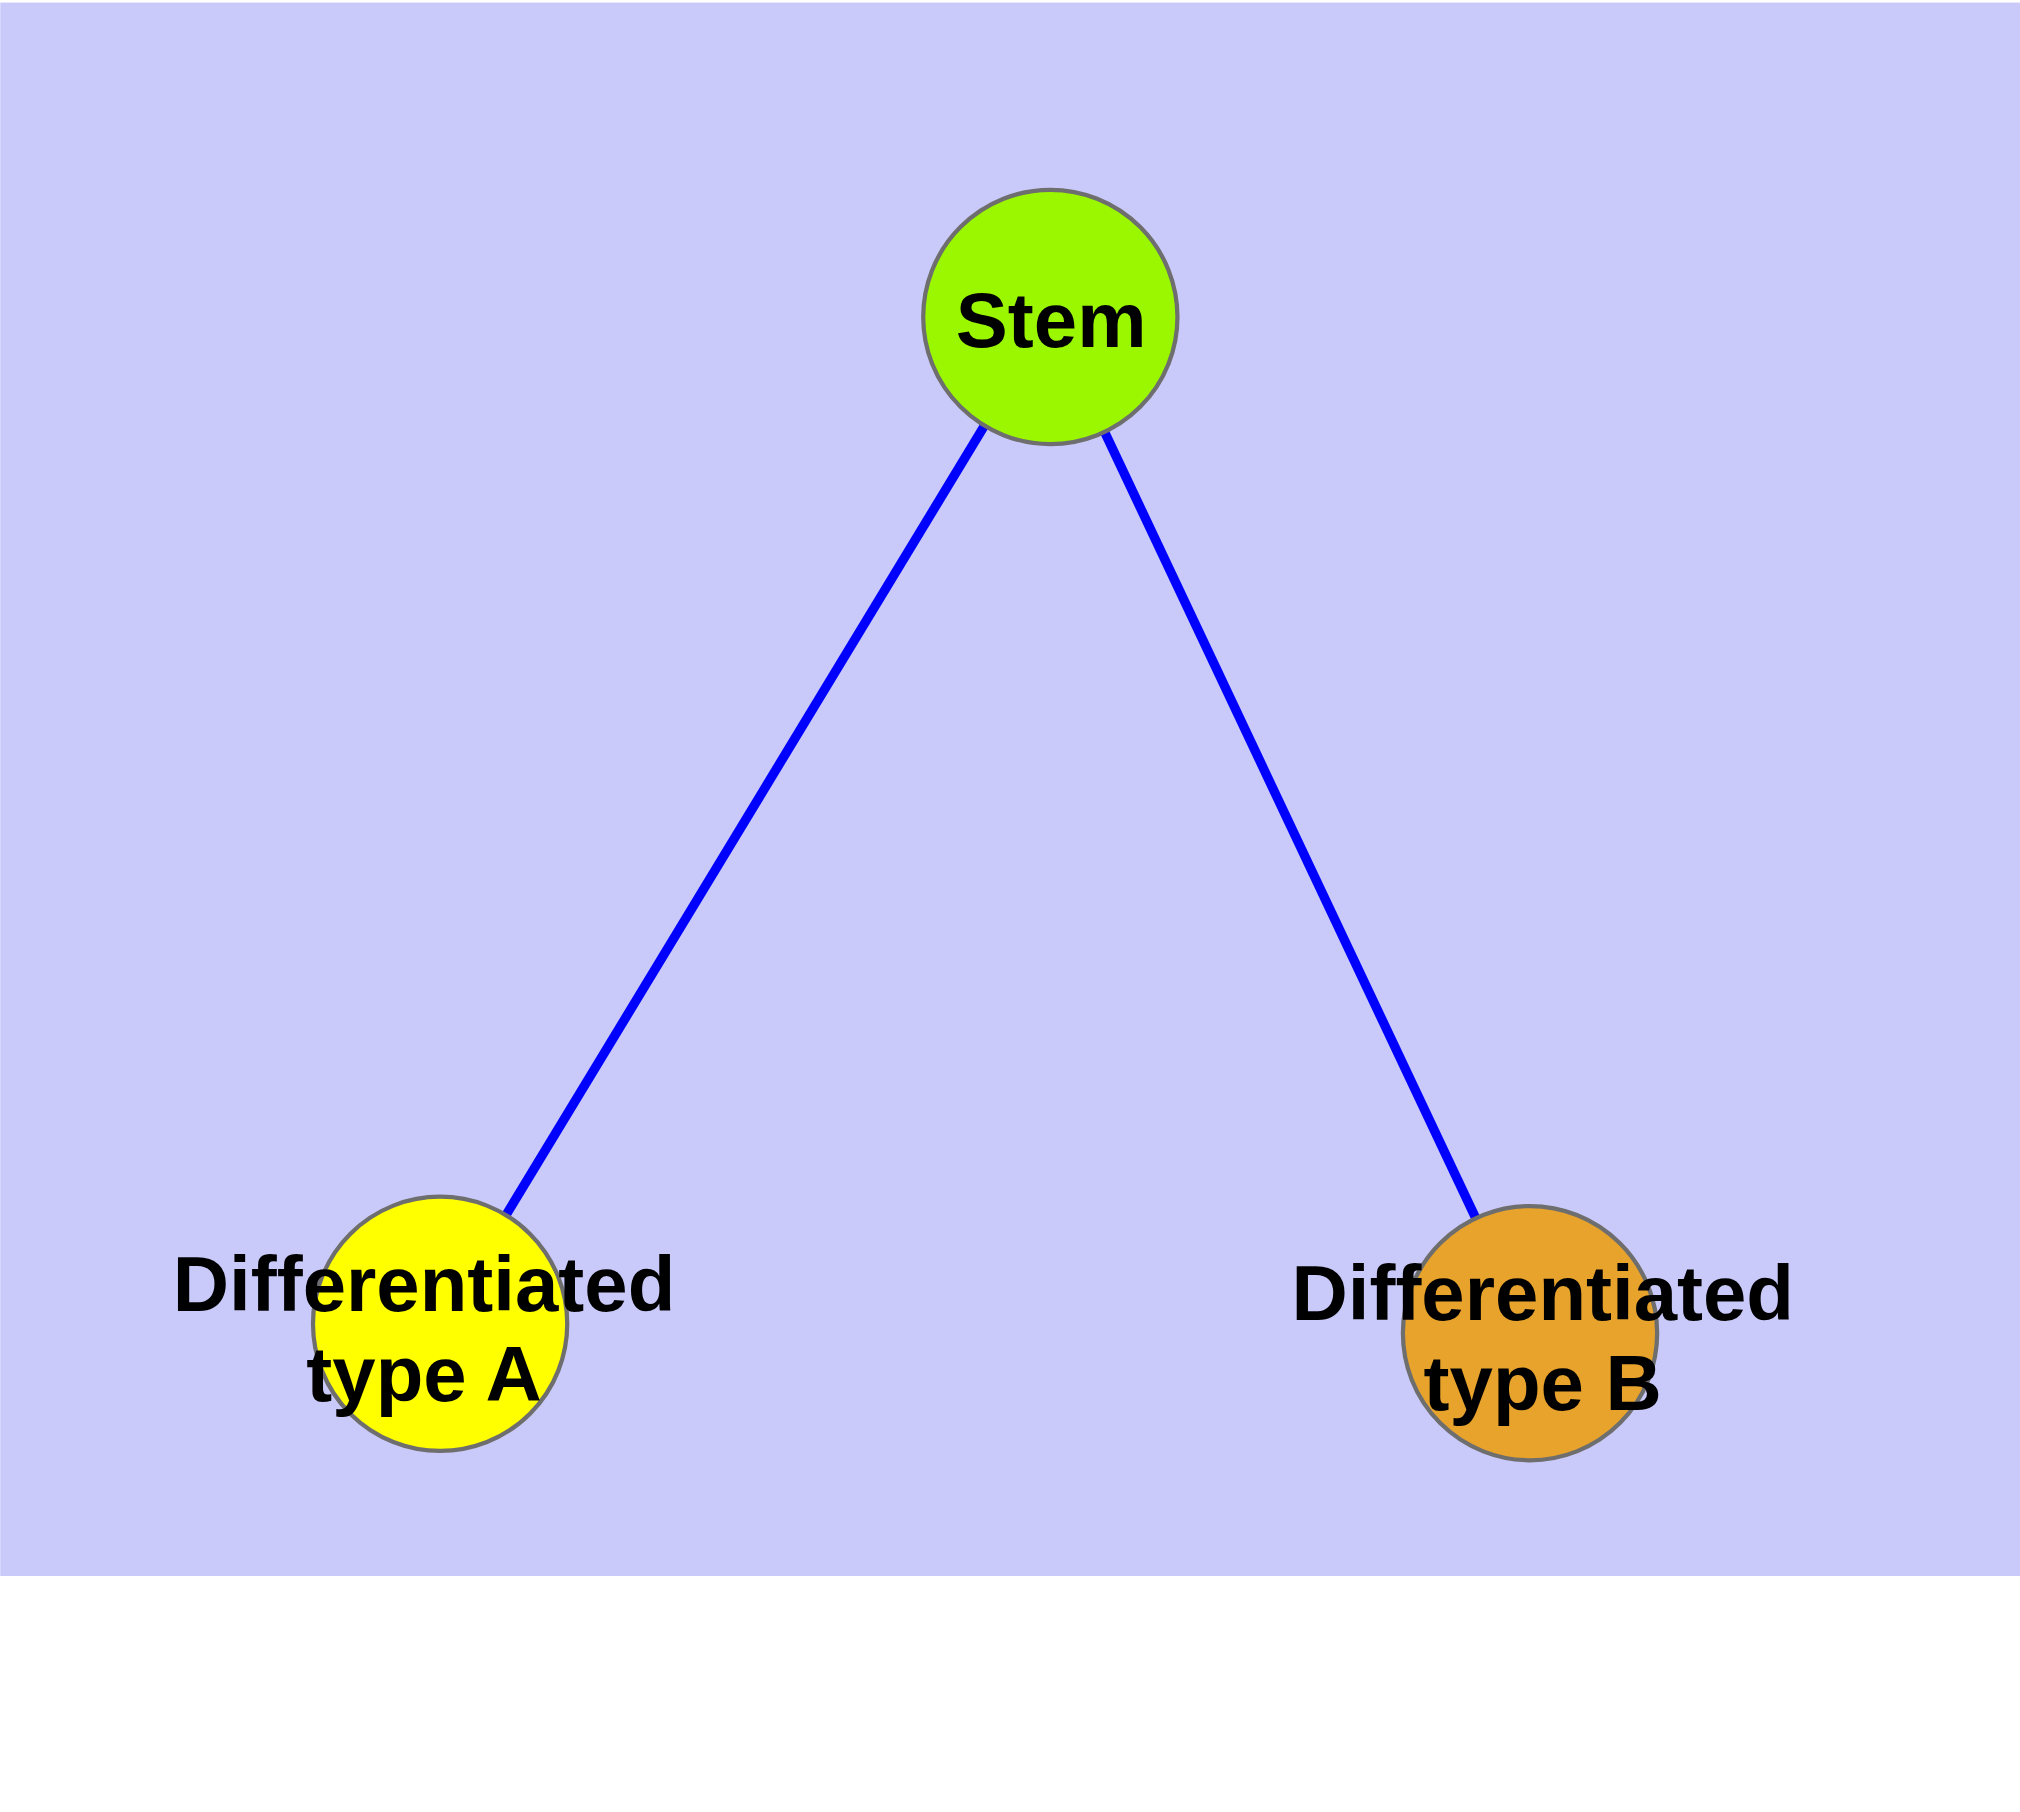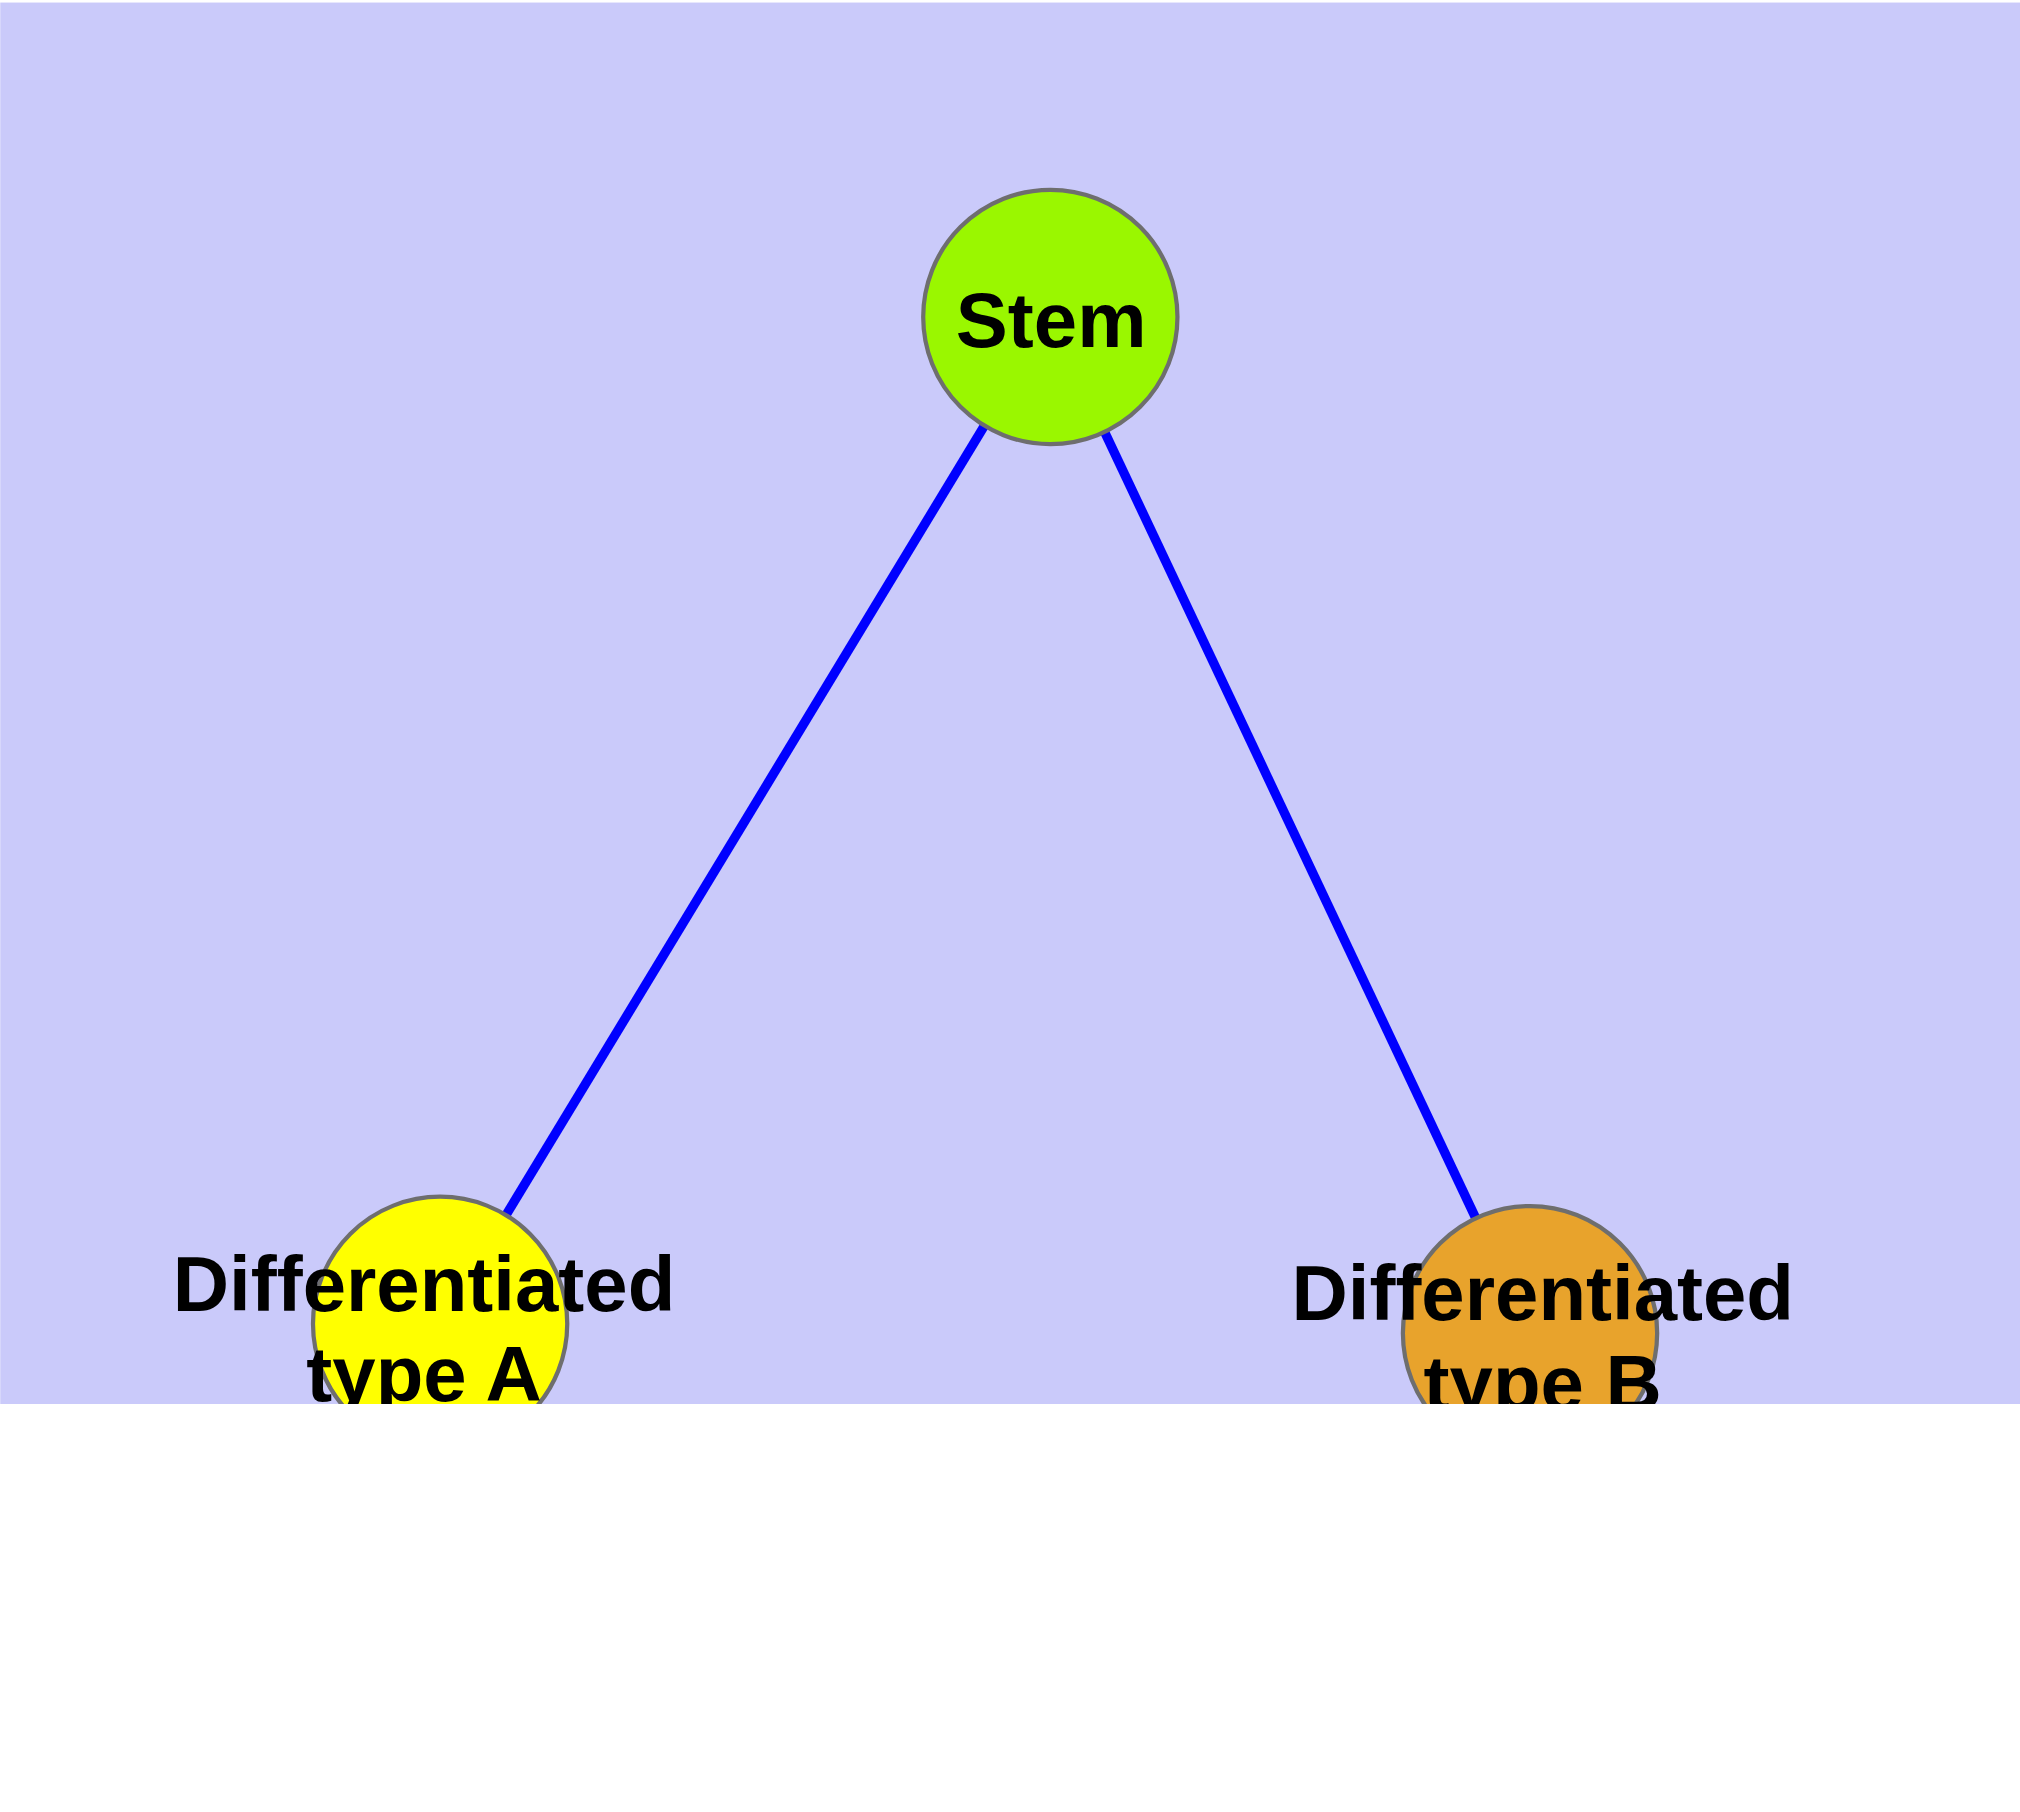--- a/index.html
+++ b/index.html
@@ -3,21 +3,21 @@
 <meta charset="utf-8">
 <style>
   html, body {
     margin: 0;
     padding: 0;
     background: #FFFFFF;
   }
   #stage {
     position: relative;
     width: 2021px;
-    height: 1404px;
+    height: 1576px;
     background: #FFFFFF;
     overflow: hidden;
   }
   #stage svg {
     position: absolute;
     left: 0;
     top: 0;
     display: block;
   }
   .node-label {

